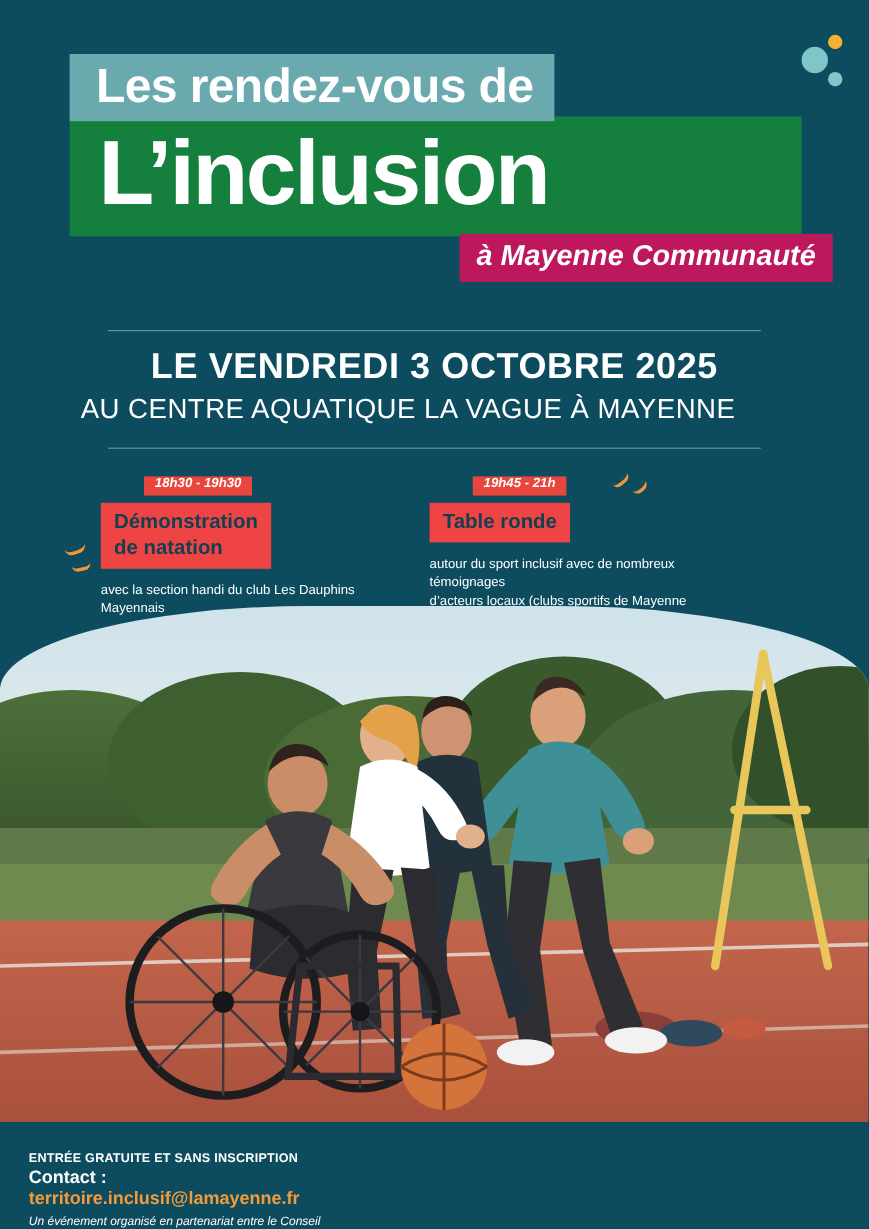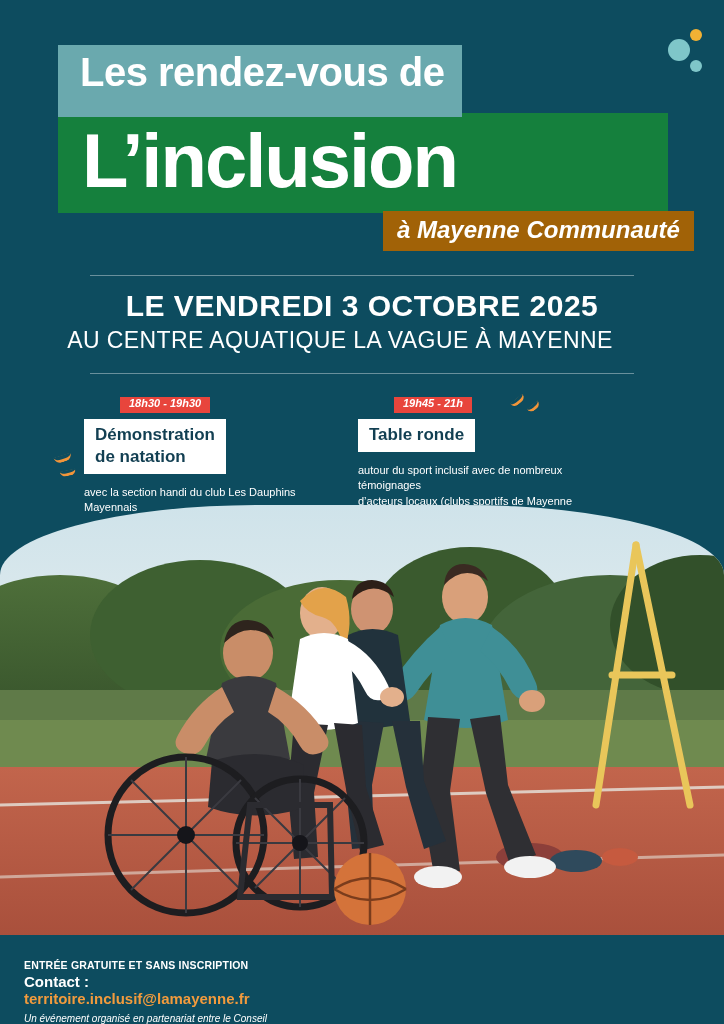--- a/index.html
+++ b/index.html
@@ -26,40 +26,40 @@
 
   
   .headline-wrap { position: absolute; left: 0; top: 45px; width: 724px; }
   .hl-line1 {
     display: inline-block;
     background: #6aa9ae;
     color: #ffffff;
     font-size: 40px;
     font-weight: bold;
     letter-spacing: -0.5px;
-    padding: 6px 18px 24px 22px;
+    padding: 6px 18px 8px 22px;
     margin-left: 58px;
     line-height: 1.05;
   }
   .hl-line2 {
     display: block;
     background: #15803d;
     color: #ffffff;
     font-size: 76px;
     font-weight: bold;
     letter-spacing: -2px;
     line-height: 1.0;
     padding: 10px 24px 14px 24px;
     margin-left: 58px;
     margin-top: -4px;
     width: 610px;
   }
   .hl-line3 {
     display: inline-block;
-    background: #a16207;
+    background: #be185d;
     color: #ffffff;
     font-size: 24px;
     font-style: italic;
     font-weight: bold;
     padding: 5px 14px 7px 14px;
     margin-left: 383px;
     margin-top: -2px;
   }
 
   
@@ -87,21 +87,21 @@
   .ev-2 { left: 358px; width: 260px; }
   .time-tag {
     display: inline-block;
     background: #e8453c; color: #ffffff;
     font-size: 11px; font-weight: bold; font-style: italic;
     padding: 0 9px 4px 9px;
     margin-left: 36px;
   }
   .ev-title {
     display: inline-block;
-    background: #ffffff; color: #123f52;
+    background: #ef4444; color: #123f52;
     font-size: 17px; font-weight: bold;
     padding: 5px 11px 6px 11px;
     margin-top: 6px;
     line-height: 1.28;
   }
   .ev-title.two-line { white-space: pre-line; }
   .ev-desc {
     color: #ffffff;
     font-size: 11px;
     line-height: 1.42;

